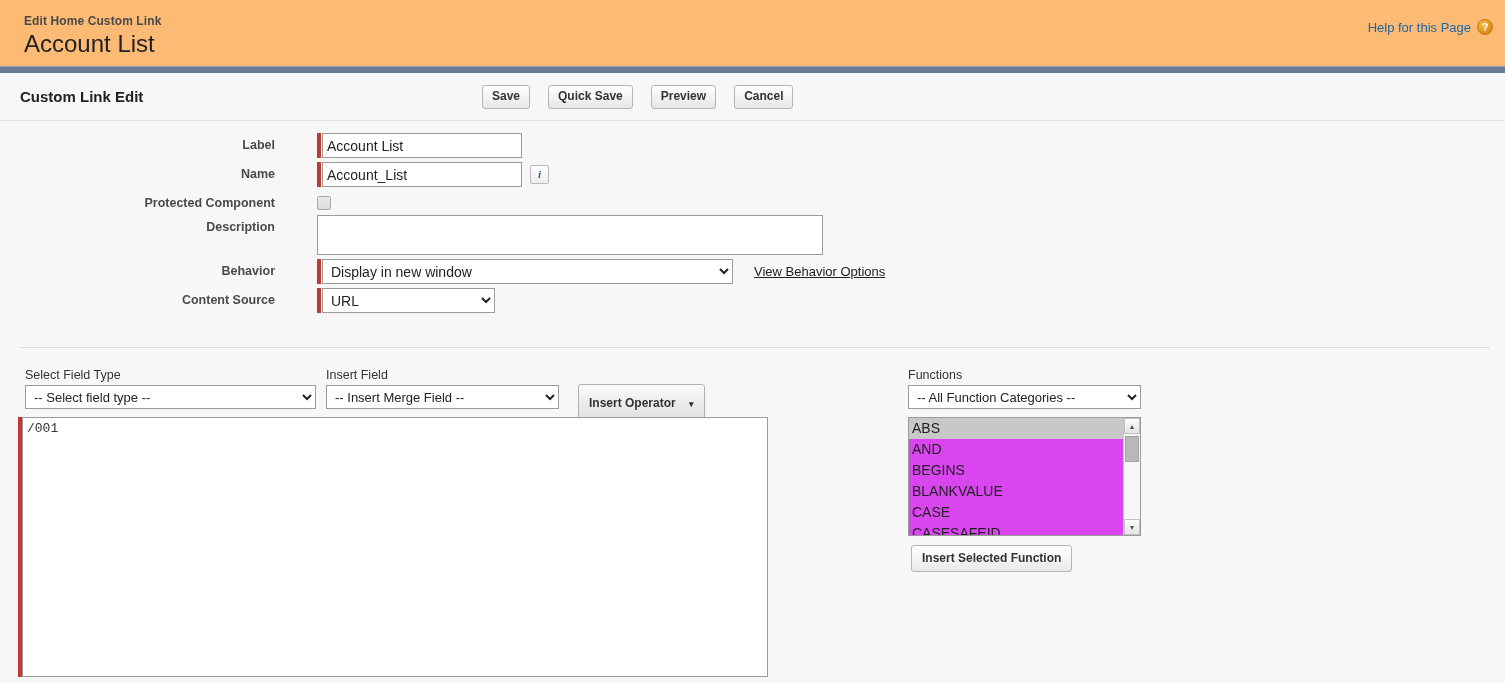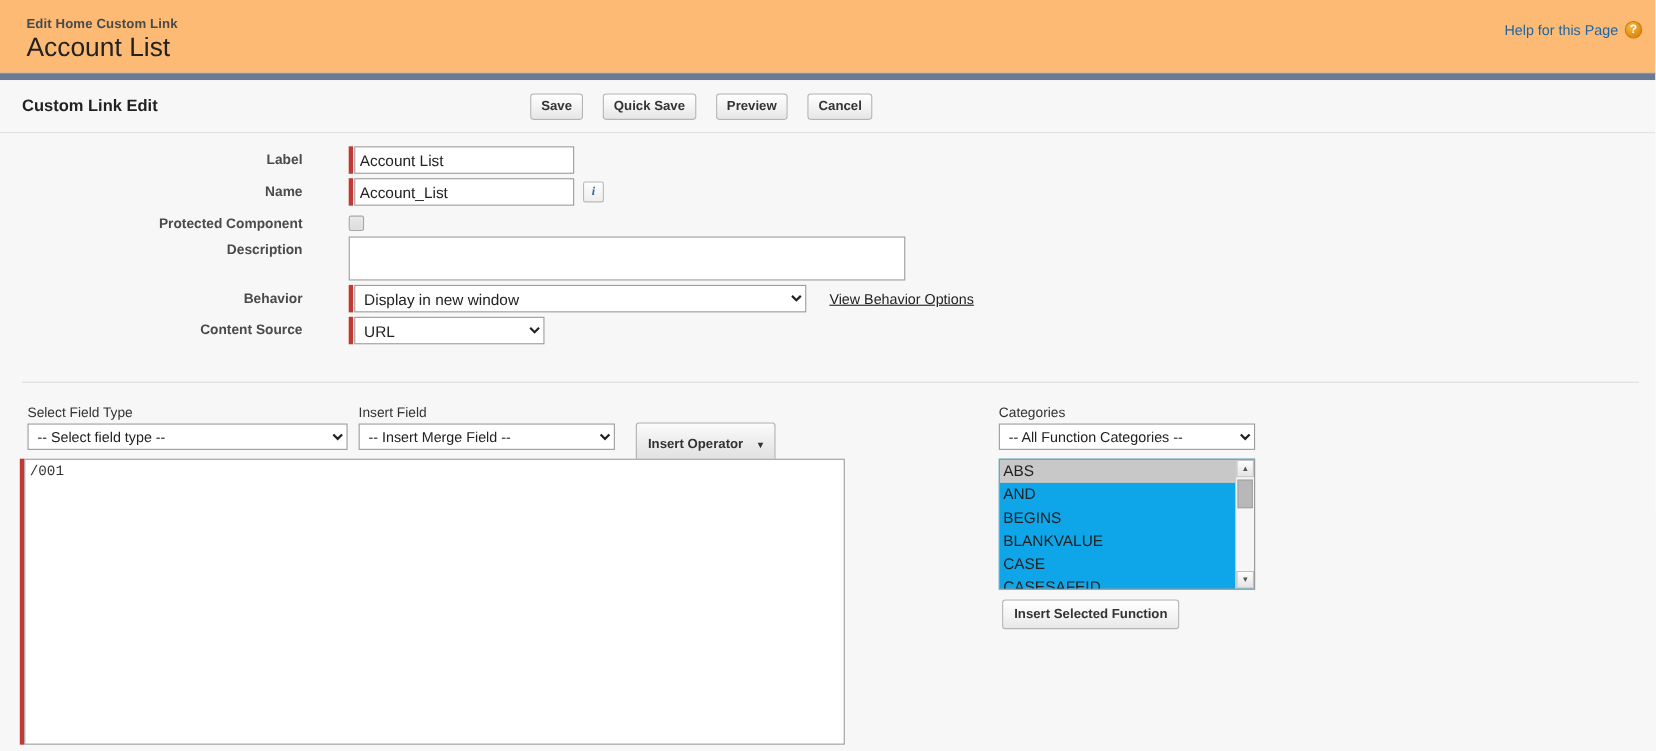--- a/index.html
+++ b/index.html
@@ -297,21 +297,21 @@
     line-height: 16px;
   }
 
   
   .func-list-box {
     position: absolute;
     left: 908px; top: 49px;
     width: 233px;
     height: 119px;
     border: 1px solid #9b9b9b;
-    background: #0ea5e9;
+    background: #d946ef;
     display: flex;
     overflow: hidden;
   }
   .func-list {
     flex: 1;
     list-style: none;
     margin: 0; padding: 0;
     overflow: hidden;
   }
   .func-list li {
@@ -468,21 +468,21 @@
       </div>
 
       <div class="fx-group" id="g-operator">
         <button class="op-btn">
           <span>Insert Operator</span>
           <span class="caret">▾</span>
         </button>
       </div>
 
       <div class="fx-group" id="g-functions">
-        <div class="fx-cap">Categories</div>
+        <div class="fx-cap">Functions</div>
         <select class="fx-sel">
           <option>-- All Function Categories --</option>
         </select>
       </div>
 
     </div>
 
     <div class="formula-wrap">
       <span class="req"></span>
       <textarea class="formula" style="">/001</textarea>

